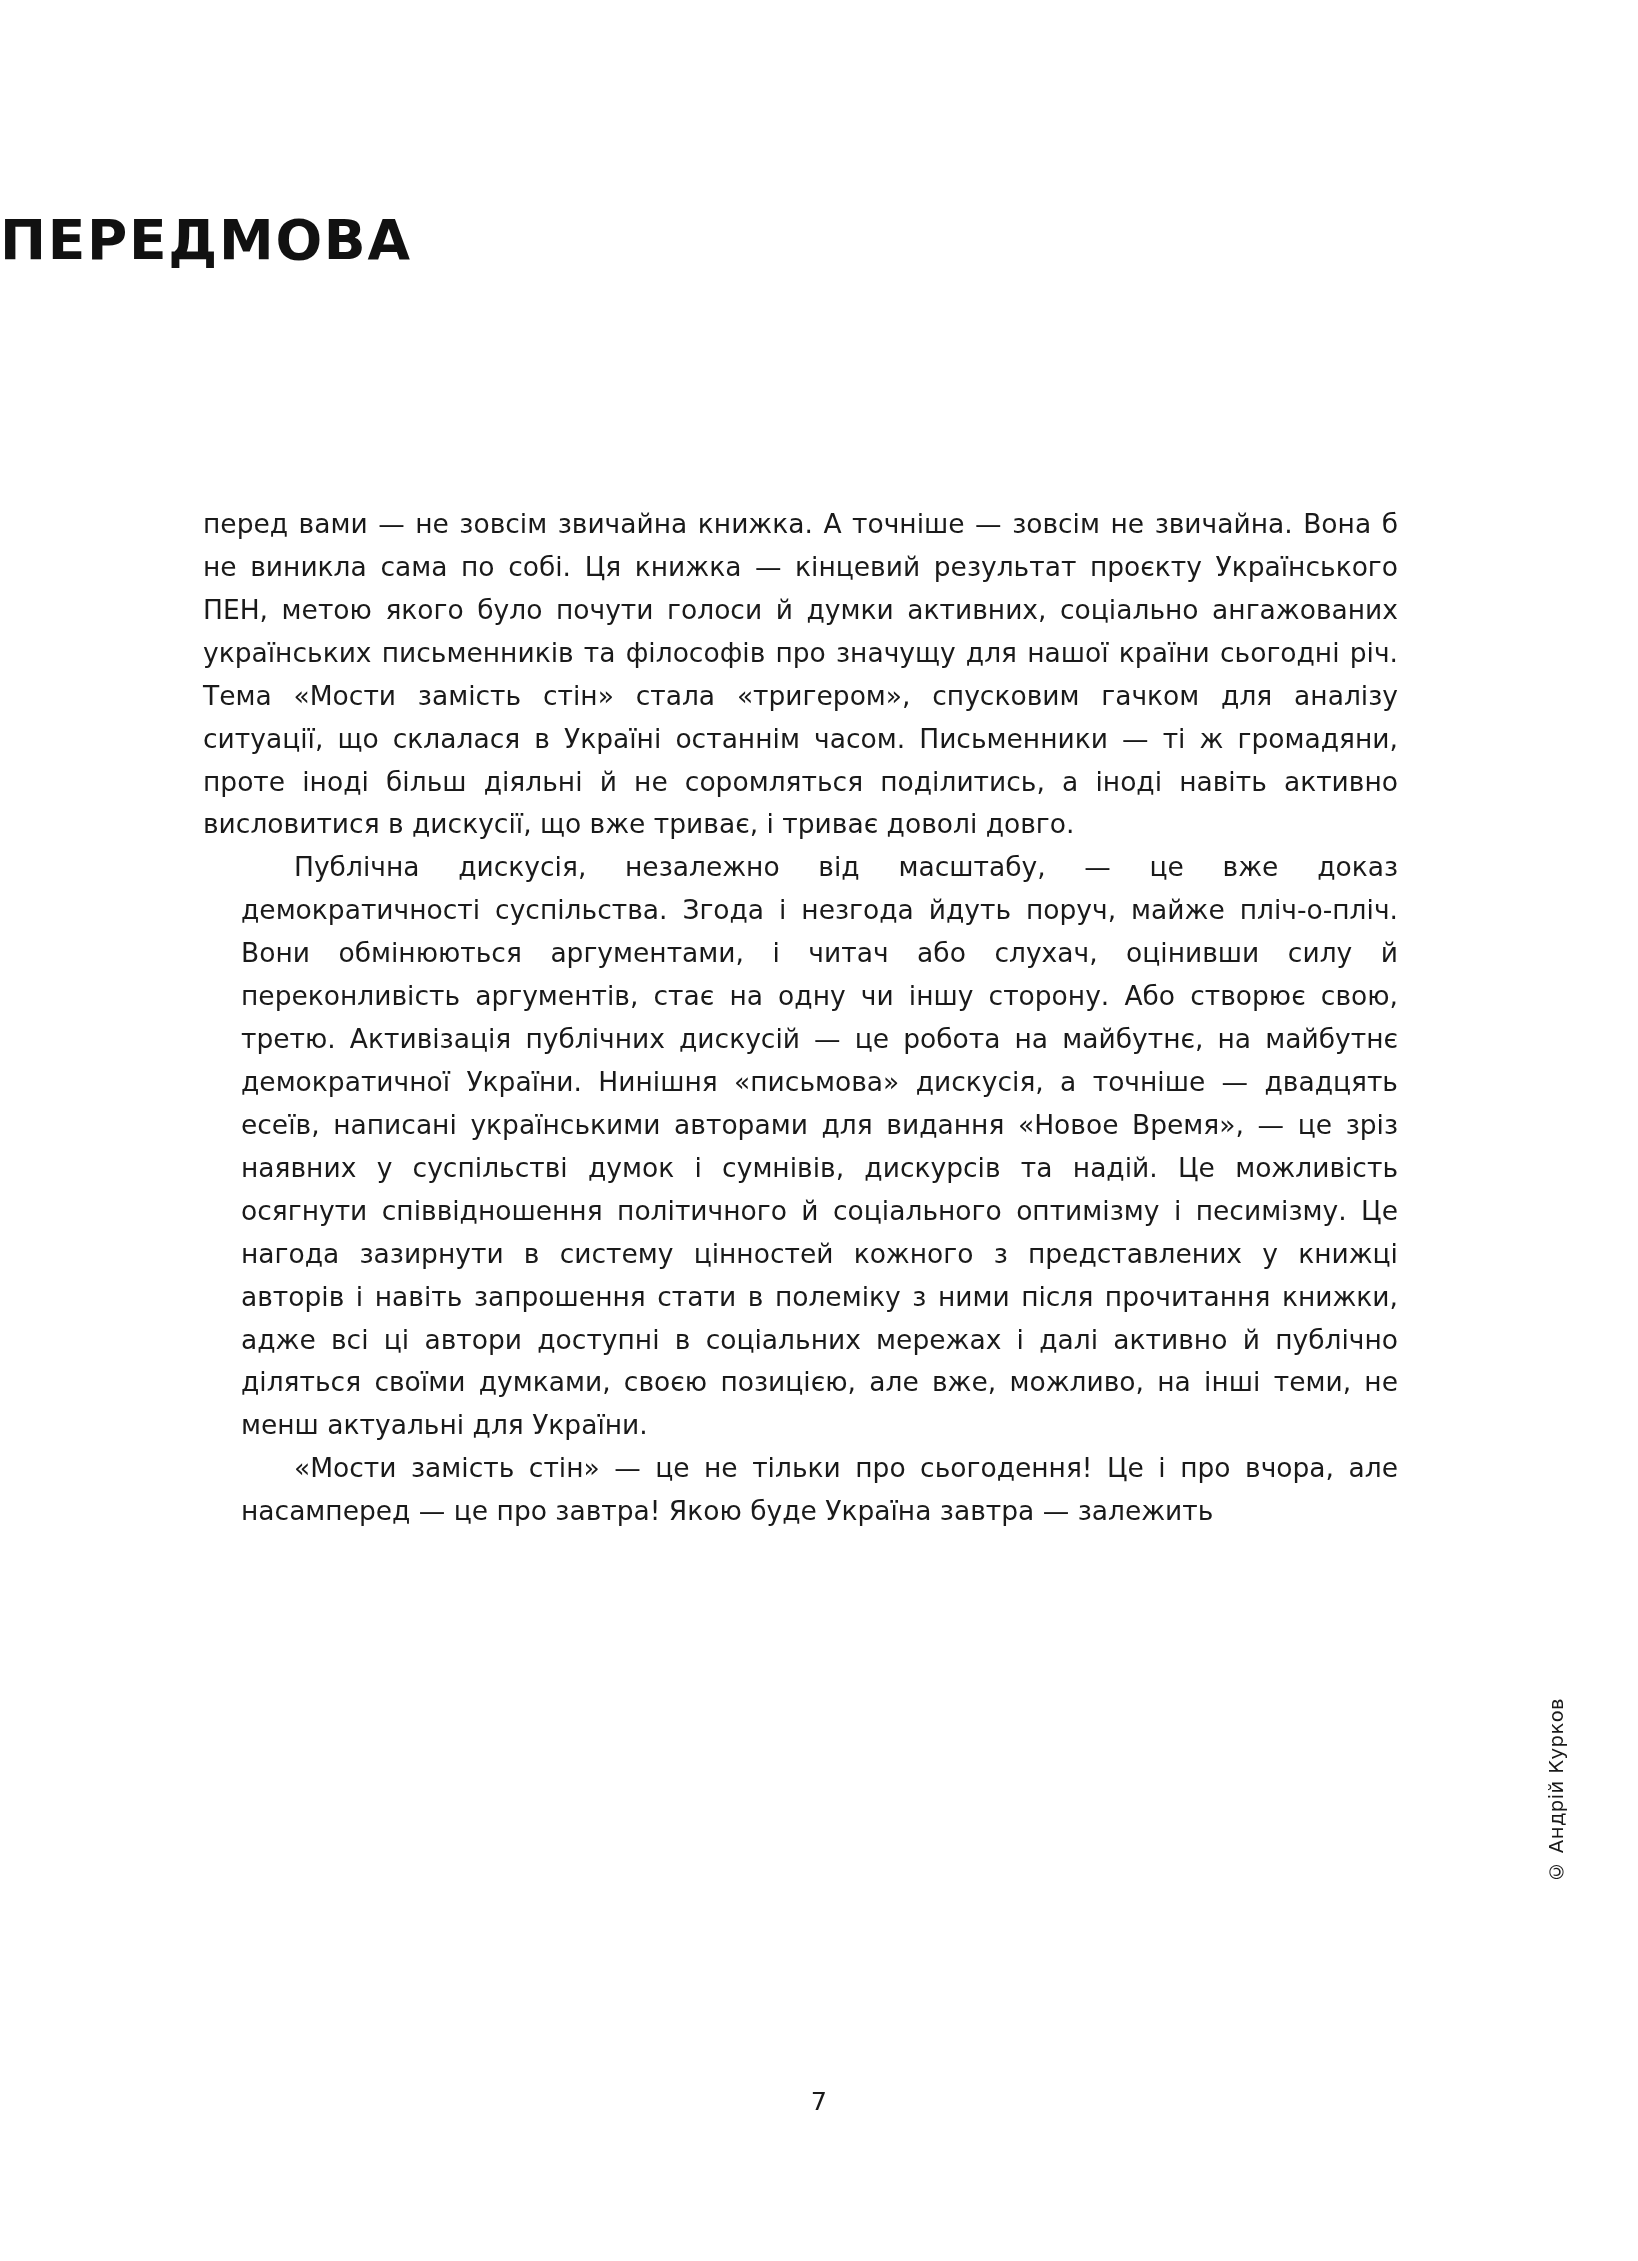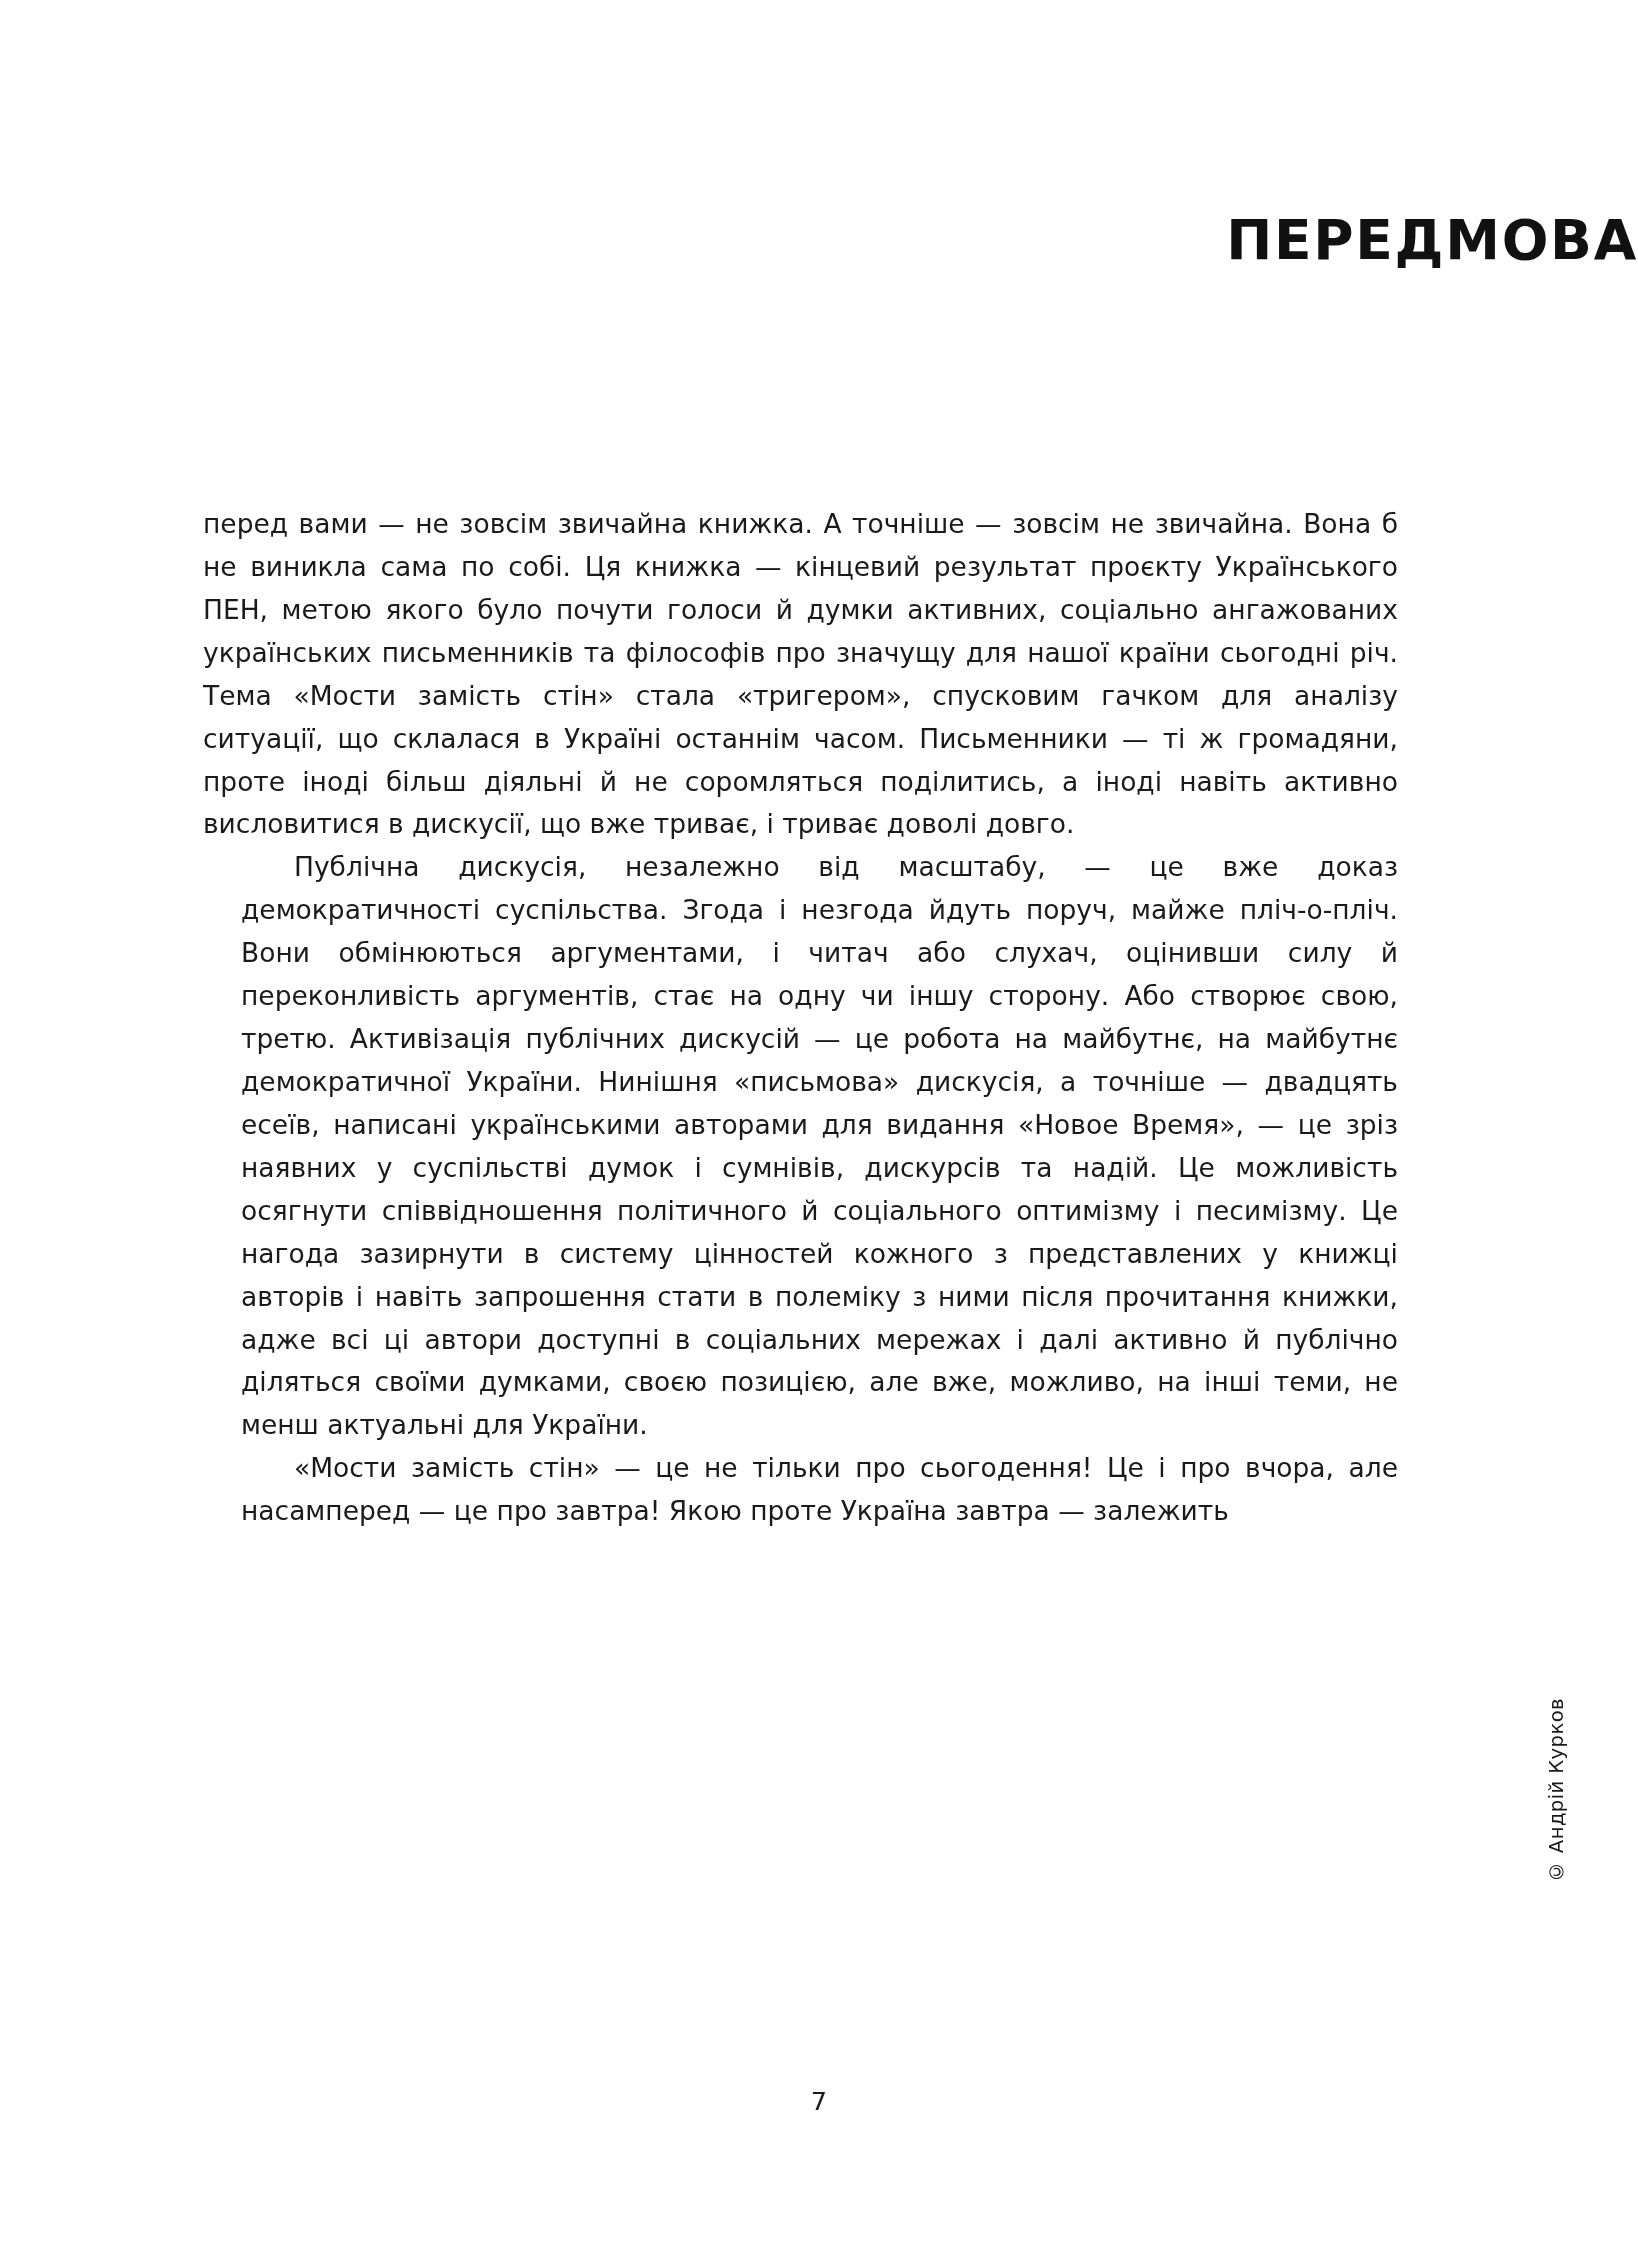--- a/index.html
+++ b/index.html
@@ -22,21 +22,21 @@
     height: 2261px;
     background: #ffffff;
     box-sizing: border-box;
   }
 
   .page-title {
     position: absolute;
     top: 171px;
     left: 0;
     width: 1638px;
-    text-align: right;
+    text-align: left;
     font-size: 55px;
     font-weight: bold;
     letter-spacing: 1.7px;
     color: #111111;
   }
 
   .content {
     position: absolute;
     top: 503px;
     left: 203px;
@@ -88,21 +88,21 @@
 </head>
 <body>
 
 <div class="page">
 
   <h1 class="page-title">ПЕРЕДМОВА</h1>
 
   <div class="content">
     <p class="para">перед вами — не зовсім звичайна книжка. А точніше — зовсім не звичайна. Вона б не виникла сама по собі. Ця книжка — кінцевий результат проєкту Українського ПЕН, метою якого було почути голоси й думки активних, соціально ангажованих українських письменників та філософів про значущу для нашої країни сьогодні річ. Тема «Мости замість стін» стала «тригером», спусковим гачком для аналізу ситуації, що склалася в Україні останнім часом. Письменники — ті ж громадяни, проте іноді більш діяльні й не соромляться поділитись, а іноді навіть активно висловитися в дискусії, що вже триває, і триває доволі довго.</p>
     <p class="para indent">Публічна дискусія, незалежно від масштабу, — це вже доказ демократичності суспільства. Згода і незгода йдуть поруч, майже пліч-о-пліч. Вони обмінюються аргументами, і читач або слухач, оцінивши силу й переконливість аргументів, стає на одну чи іншу сторону. Або створює свою, третю. Активізація публічних дискусій — це робота на майбутнє, на майбутнє демократичної України. Нинішня «письмова» дискусія, а точніше — двадцять есеїв, написані українськими авторами для видання «Новое Время», — це зріз наявних у суспільстві думок і сумнівів, дискурсів та надій. Це можливість осягнути співвідношення політичного й соціального оптимізму і песимізму. Це нагода зазирнути в систему цінностей кожного з представлених у книжці авторів і навіть запрошення стати в полеміку з ними після прочитання книжки, адже всі ці автори доступні в соціальних мережах і далі активно й публічно діляться своїми думками, своєю позицією, але вже, можливо, на інші теми, не менш актуальні для України.</p>
-    <p class="para indent">«Мости замість стін» — це не тільки про сьогодення! Це і про вчора, але насамперед — це про завтра! Якою проте Україна завтра — залежить</p>
+    <p class="para indent">«Мости замість стін» — це не тільки про сьогодення! Це і про вчора, але насамперед — це про завтра! Якою буде Україна завтра — залежить</p>
   </div>
 
   <div class="side-note">© Андрій Курков</div>
 
   <div class="page-number">7</div>
 
 </div>
 
 
 </body></html>

